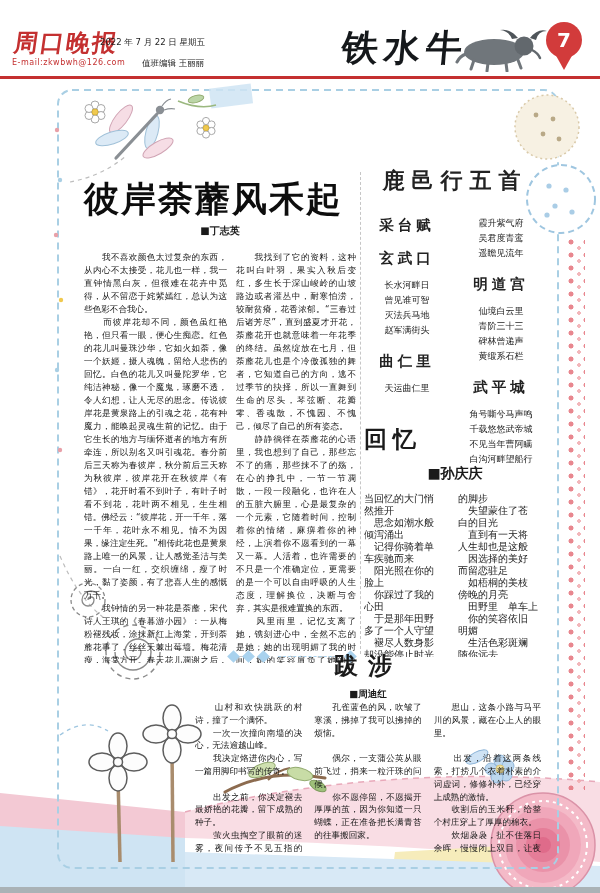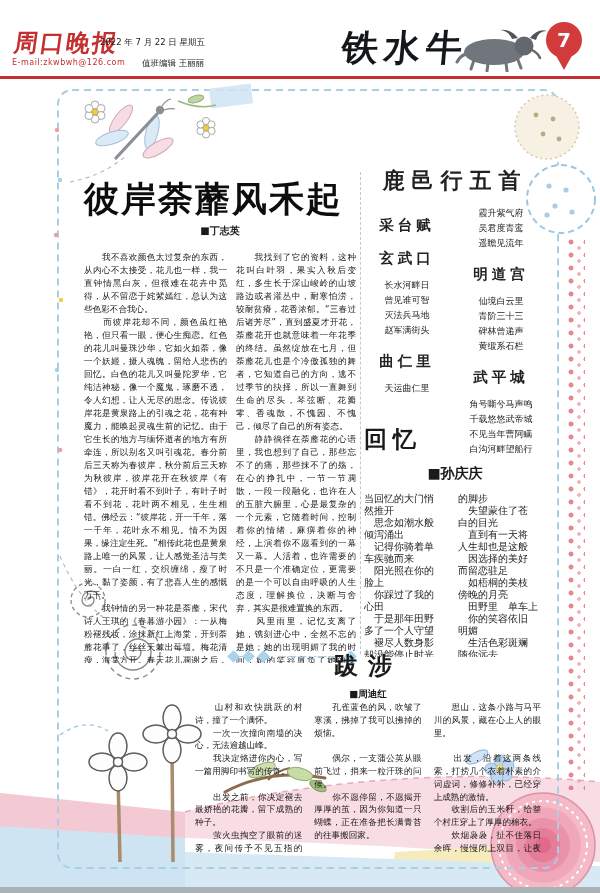--- a/index.html
+++ b/index.html
@@ -260,21 +260,21 @@
 灭法兵马地
 赵军满街头</div>
         </div>
         <div class="poem">
           <h4>曲仁里</h4>
           <div class="lines">天运曲仁里</div>
         </div>
       </div>
       <div class="pcol-r">
         <div class="poem">
-          <div class="lines" style="margin-top:4px">霞升紫气府
+          <div class="lines" style="margin-top:14px">霞升紫气府
 吴君度青鸾
 遥瞻见流年</div>
         </div>
         <div class="poem">
           <h4>明道宫</h4>
           <div class="lines">仙境白云里
 青阶三十三
 碑林曾递声
 黄缎系石栏</div>
         </div>

